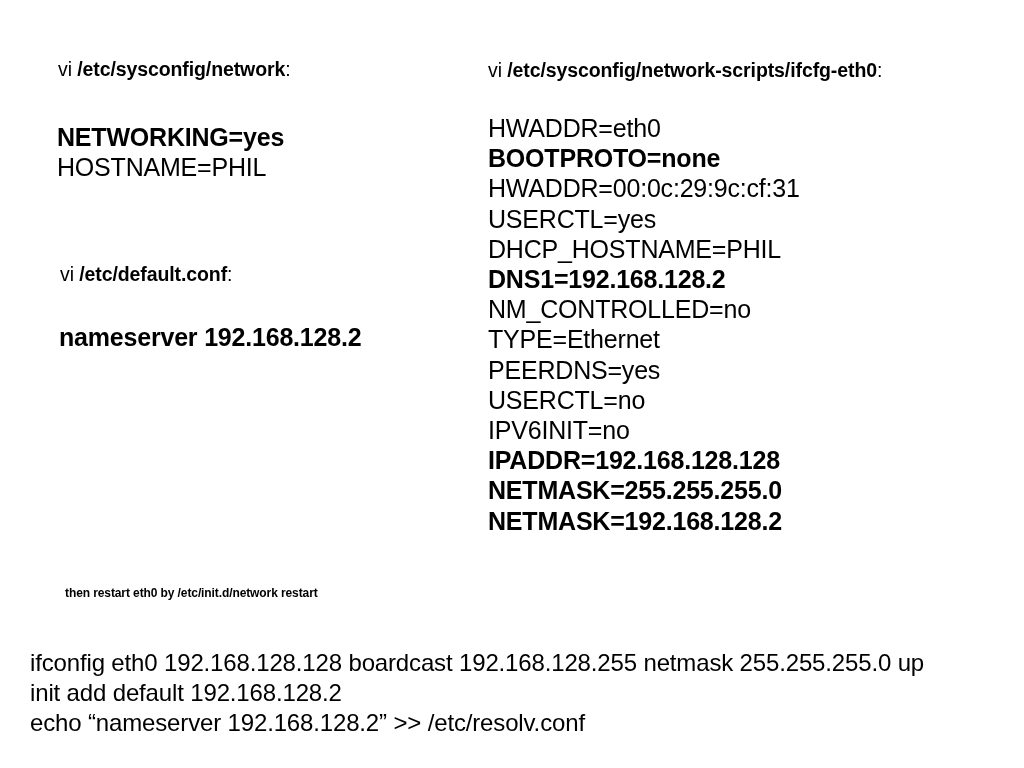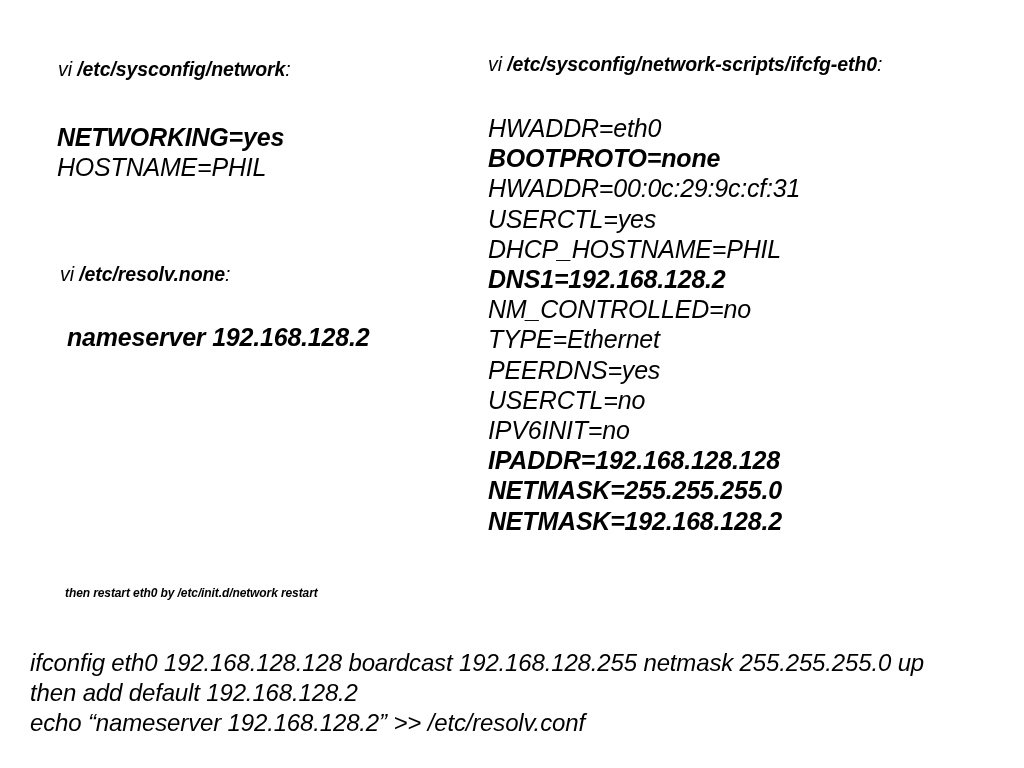--- a/index.html
+++ b/index.html
@@ -13,21 +13,20 @@
     position: relative;
     overflow: hidden;
     font-family: "Liberation Sans", sans-serif;
     color: #000000;
     -webkit-font-smoothing: antialiased;
   }
 
   .slide {
     position: absolute;
     inset: 0;
-    font-style: italic;
   }
 
   
   .block {
     position: absolute;
     white-space: nowrap;
   }
 
   .line {
     white-space: pre;
@@ -68,44 +67,44 @@
     font-size: 24px;
     line-height: 30px;
     font-weight: 400;
     letter-spacing: -0.15px;
   }
 
   
   #left-network-heading { left: 58px;  top: 56px;  }
   #left-network-body    { left: 57px;  top: 122px; }
   #left-resolv-heading  { left: 60px;  top: 261px; }
-  #left-resolv-body     { left: 67px;  top: 322px; }
+  #left-resolv-body     { left: 59px;  top: 322px; }
 
-  #right-ifcfg-heading  { left: 488px; top: 51px;  }
+  #right-ifcfg-heading  { left: 488px; top: 57px;  }
   #right-ifcfg-body     { left: 488px; top: 113px; }
 
   #restart-note         { left: 65px;  top: 578px; }
   #bottom-commands      { left: 30px;  top: 648px; }
 </style>
 </head>
 <body>
 
 <div class="slide">
 
   <div class="block heading" id="left-network-heading">
     <span class="line">vi </span><span class="path">/etc/sysconfig/network</span><span>:</span>
   </div>
 
   <div class="block conf" id="left-network-body">
     <div class="line b">NETWORKING=yes</div>
     <div class="line">HOSTNAME=PHIL</div>
   </div>
 
   <div class="block heading" id="left-resolv-heading">
-    <span class="line">vi </span><span class="path">/etc/resolv.none</span><span>:</span>
+    <span class="line">vi </span><span class="path">/etc/default.conf</span><span>:</span>
   </div>
 
   <div class="block conf" id="left-resolv-body">
     <div class="line b">nameserver 192.168.128.2</div>
   </div>
 
   <div class="block heading" id="right-ifcfg-heading">
     <span class="line">vi </span><span class="path">/etc/sysconfig/network-scripts/ifcfg-eth0</span><span>:</span>
   </div>
 
@@ -125,17 +124,17 @@
     <div class="line b">NETMASK=255.255.255.0</div>
     <div class="line b">NETMASK=192.168.128.2</div>
   </div>
 
   <div class="block strong" id="restart-note">
     <div class="line">then restart eth0 by /etc/init.d/network restart</div>
   </div>
 
   <div class="block cmds" id="bottom-commands">
     <div class="line">ifconfig eth0 192.168.128.128 boardcast 192.168.128.255 netmask 255.255.255.0 up</div>
-    <div class="line">then add default 192.168.128.2</div>
+    <div class="line">init add default 192.168.128.2</div>
     <div class="line">echo “nameserver 192.168.128.2” &gt;&gt; /etc/resolv.conf</div>
   </div>
 
 </div>
 
 </body></html>

